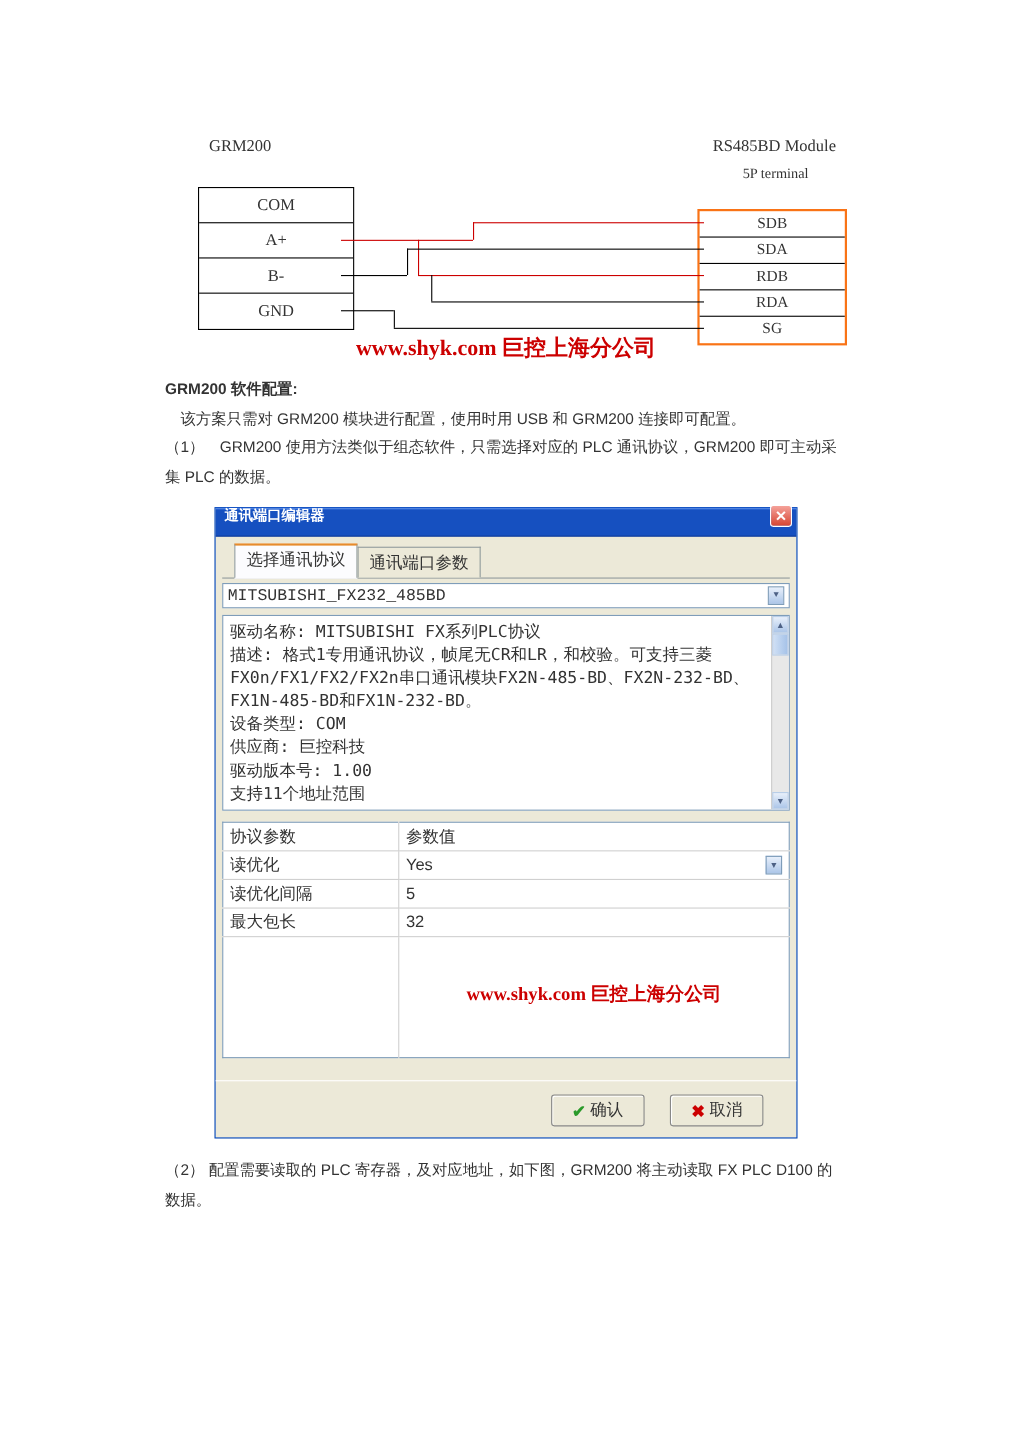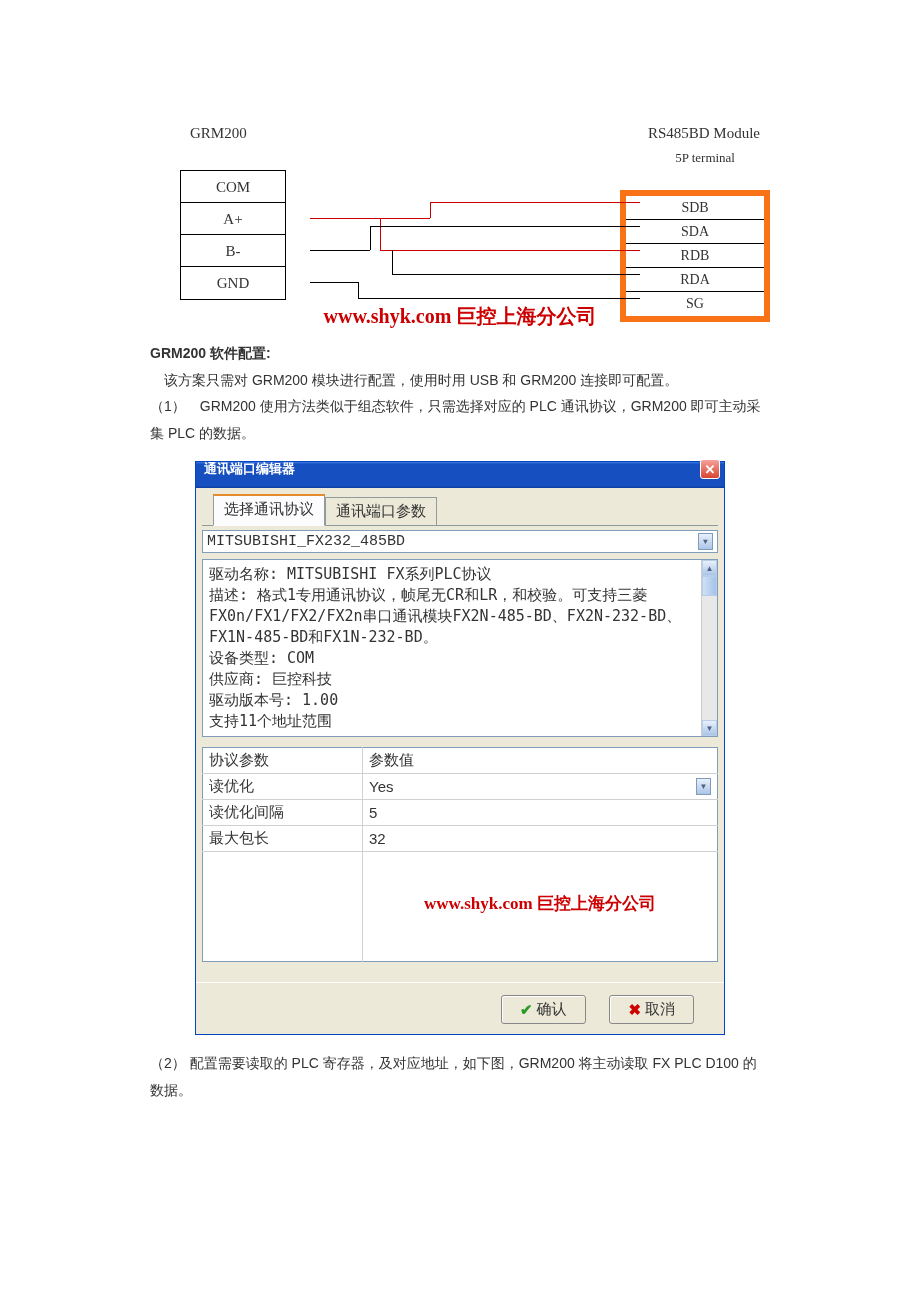--- a/index.html
+++ b/index.html
@@ -25,40 +25,40 @@
     }
     .block-label {
       position: absolute;
       font-family: "Times New Roman", serif;
       font-size: 15px;
     }
     .left-col {
       position: absolute;
       left: 30px;
       top: 70px;
-      width: 106px;
+      width: 142px;
       border: 1px solid #000;
     }
     .left-col .cell {
       height: 32px;
       border-bottom: 1px solid #000;
       text-align: center;
       line-height: 32px;
       font-family: "Times New Roman", serif;
       font-size: 15px;
     }
     .left-col .cell:last-child {
       border-bottom: none;
     }
     .right-col {
       position: absolute;
       right: 0px;
       top: 90px;
-      width: 150px;
-      border: 6px solid #f97316;
+      width: 136px;
+      border: 2px solid #f97316;
     }
     .right-col .cell {
       height: 24px;
       border-bottom: 1px solid #000;
       text-align: center;
       line-height: 24px;
       font-family: "Times New Roman", serif;
       font-size: 14px;
     }
     .right-col .cell:last-child {

